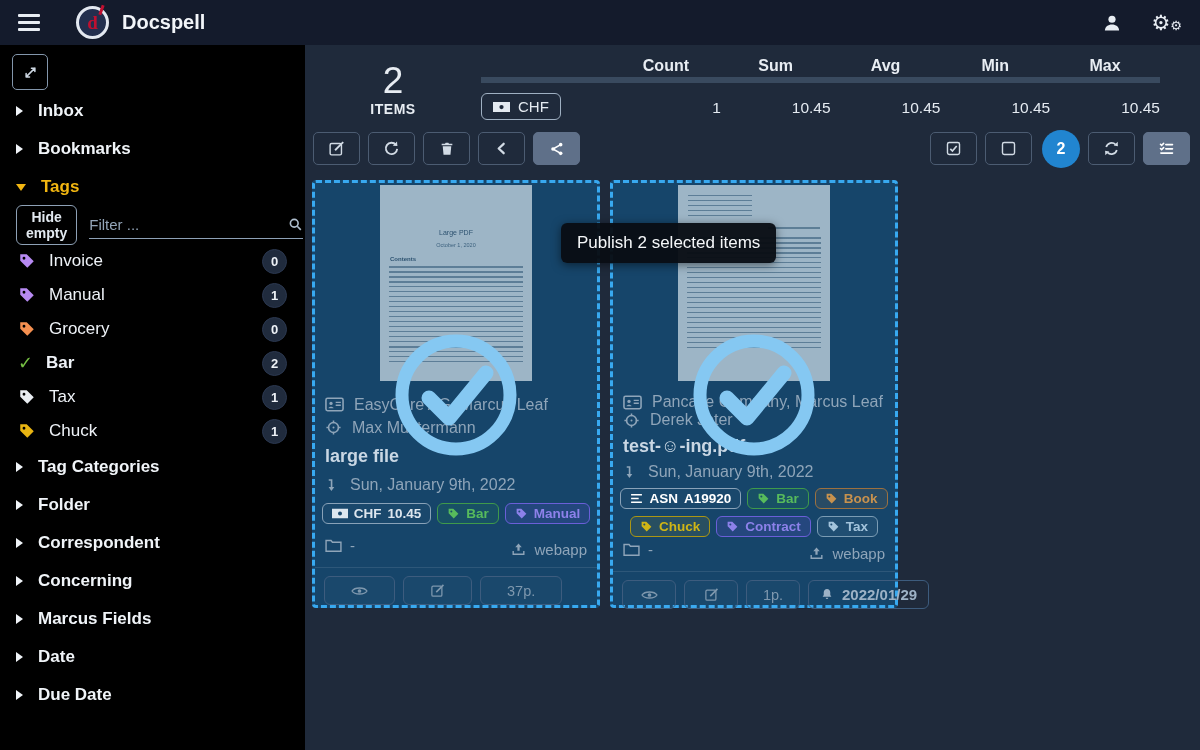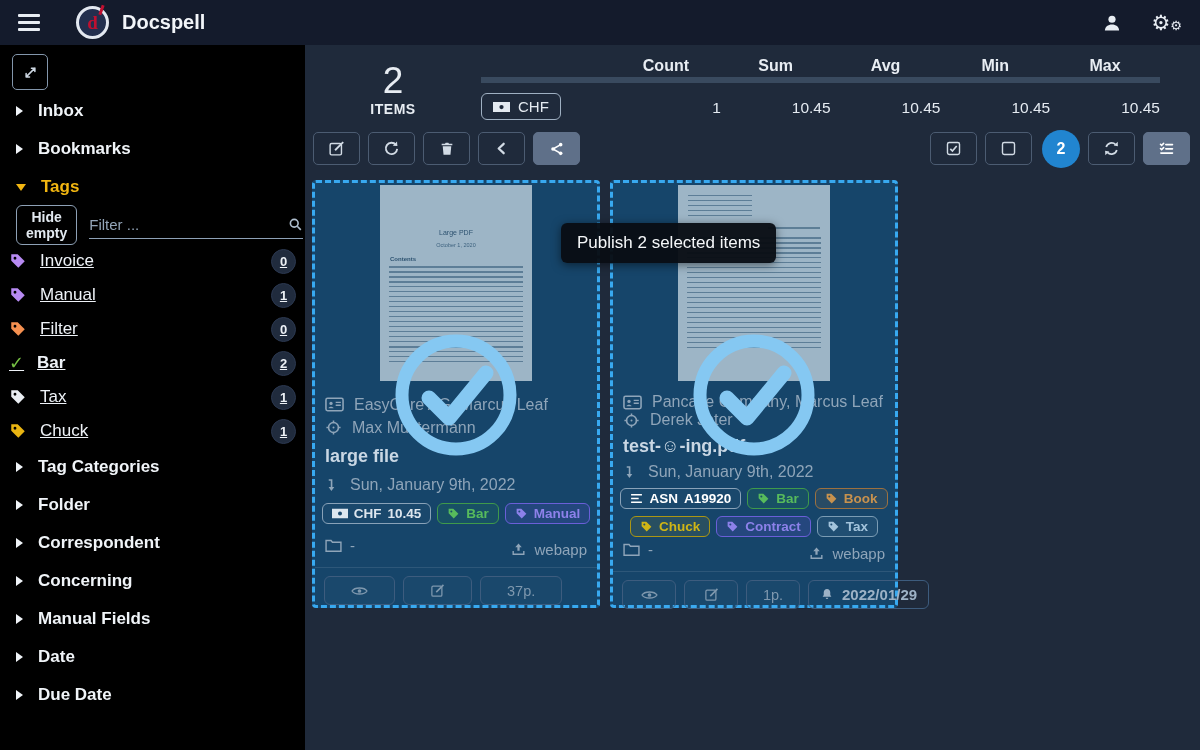--- a/index.html
+++ b/index.html
@@ -32,21 +32,21 @@
                   font-weight:bold; font-size:17px; color:#f0f4f8; cursor:pointer; }
   .side-section.first { margin-top:2px; }
   .side-section.tags-hdr { color:#f2b611; }
   .tag-controls { display:flex; align-items:center; height:38px; padding:0 16px; gap:12px; }
   .hide-empty { border:1px solid #8da0b5; border-radius:6px; background:transparent; color:#e2e9f0;
                 font-size:14px; padding:3px 9px;font-weight:bold; }
   .filter-wrap { flex:1; display:flex; align-items:center; border-bottom:1px solid #8da0b5; height:27px; }
   .filter-wrap input { flex:1; background:transparent; border:none; outline:none; color:#dfe6ee; font-size:15px;
                        font-family:inherit; min-width:0; }
   .filter-wrap input::placeholder { color:#93a5b8; }
-  .tag-row { display:flex; align-items:center; height:34px; padding:0 9px; gap:13px; font-size:17px; color:#eef2f7; cursor:pointer;text-decoration:underline; }
+  .tag-row { display:flex; align-items:center; height:34px; padding:0 18px; gap:13px; font-size:17px; color:#eef2f7; cursor:pointer; }
   .tag-row .check-glyph { font-weight:bold; font-size:18px; line-height:1; }
   .tag-row.selected .tag-label { font-weight:bold; }
   .count-badge { margin-left:auto; width:25px; height:25px; border-radius:50%; background:#202b3d;
                  border:1px solid #2b3850; color:#edf1f6; font-size:13px; font-weight:bold;
                  display:flex; align-items:center; justify-content:center; }
   .show-more { display:flex; align-items:center; gap:9px; height:30px; padding-left:14px; color:#ccd6e0; font-size:15.5px; cursor:pointer; }
 
   
   .main { position:absolute; top:45px; left:305px; right:0; bottom:0; background:#1f2a3b; color:#dfe6ee; }
 
@@ -165,21 +165,21 @@
     <svg class="ic" width="18" height="18" viewBox="0 0 24 24" style="color: rgb(183, 138, 242);">
         <path fill="currentColor" fill-rule="evenodd" d="M3 3h8.6L21 12.4 12.4 21 3 11.6V3zm5 3.4a1.9 1.9 0 100 3.8 1.9 1.9 0 000-3.8z"></path>
       </svg>
     <span class="tag-label">Manual</span>
     <span class="count-badge">1</span>
   </div>
   <div class="tag-row">
     <svg class="ic" width="18" height="18" viewBox="0 0 24 24" style="color: rgb(245, 144, 80);">
         <path fill="currentColor" fill-rule="evenodd" d="M3 3h8.6L21 12.4 12.4 21 3 11.6V3zm5 3.4a1.9 1.9 0 100 3.8 1.9 1.9 0 000-3.8z"></path>
       </svg>
-    <span class="tag-label">Filter</span>
+    <span class="tag-label">Grocery</span>
     <span class="count-badge">0</span>
   </div>
   <div class="tag-row selected">
     <span class="check-glyph" style="color: rgb(118, 192, 67);">✓</span>
     <span class="tag-label">Bar</span>
     <span class="count-badge">2</span>
   </div>
   <div class="tag-row">
     <svg class="ic" width="18" height="18" viewBox="0 0 24 24" style="color: rgb(233, 237, 242);">
         <path fill="currentColor" fill-rule="evenodd" d="M3 3h8.6L21 12.4 12.4 21 3 11.6V3zm5 3.4a1.9 1.9 0 100 3.8 1.9 1.9 0 000-3.8z"></path>
@@ -207,21 +207,21 @@
   <div class="side-section">
     <span class="caret-r"></span>
     <span>Correspondent</span>
   </div>
   <div class="side-section">
     <span class="caret-r"></span>
     <span>Concerning</span>
   </div>
   <div class="side-section">
     <span class="caret-r"></span>
-    <span>Manual Fields</span>
+    <span>Marcus Fields</span>
   </div>
   <div class="side-section">
     <span class="caret-r"></span>
     <span>Date</span>
   </div>
   <div class="side-section">
     <span class="caret-r"></span>
     <span>Due Date</span>
   </div>
   <div class="side-section">

